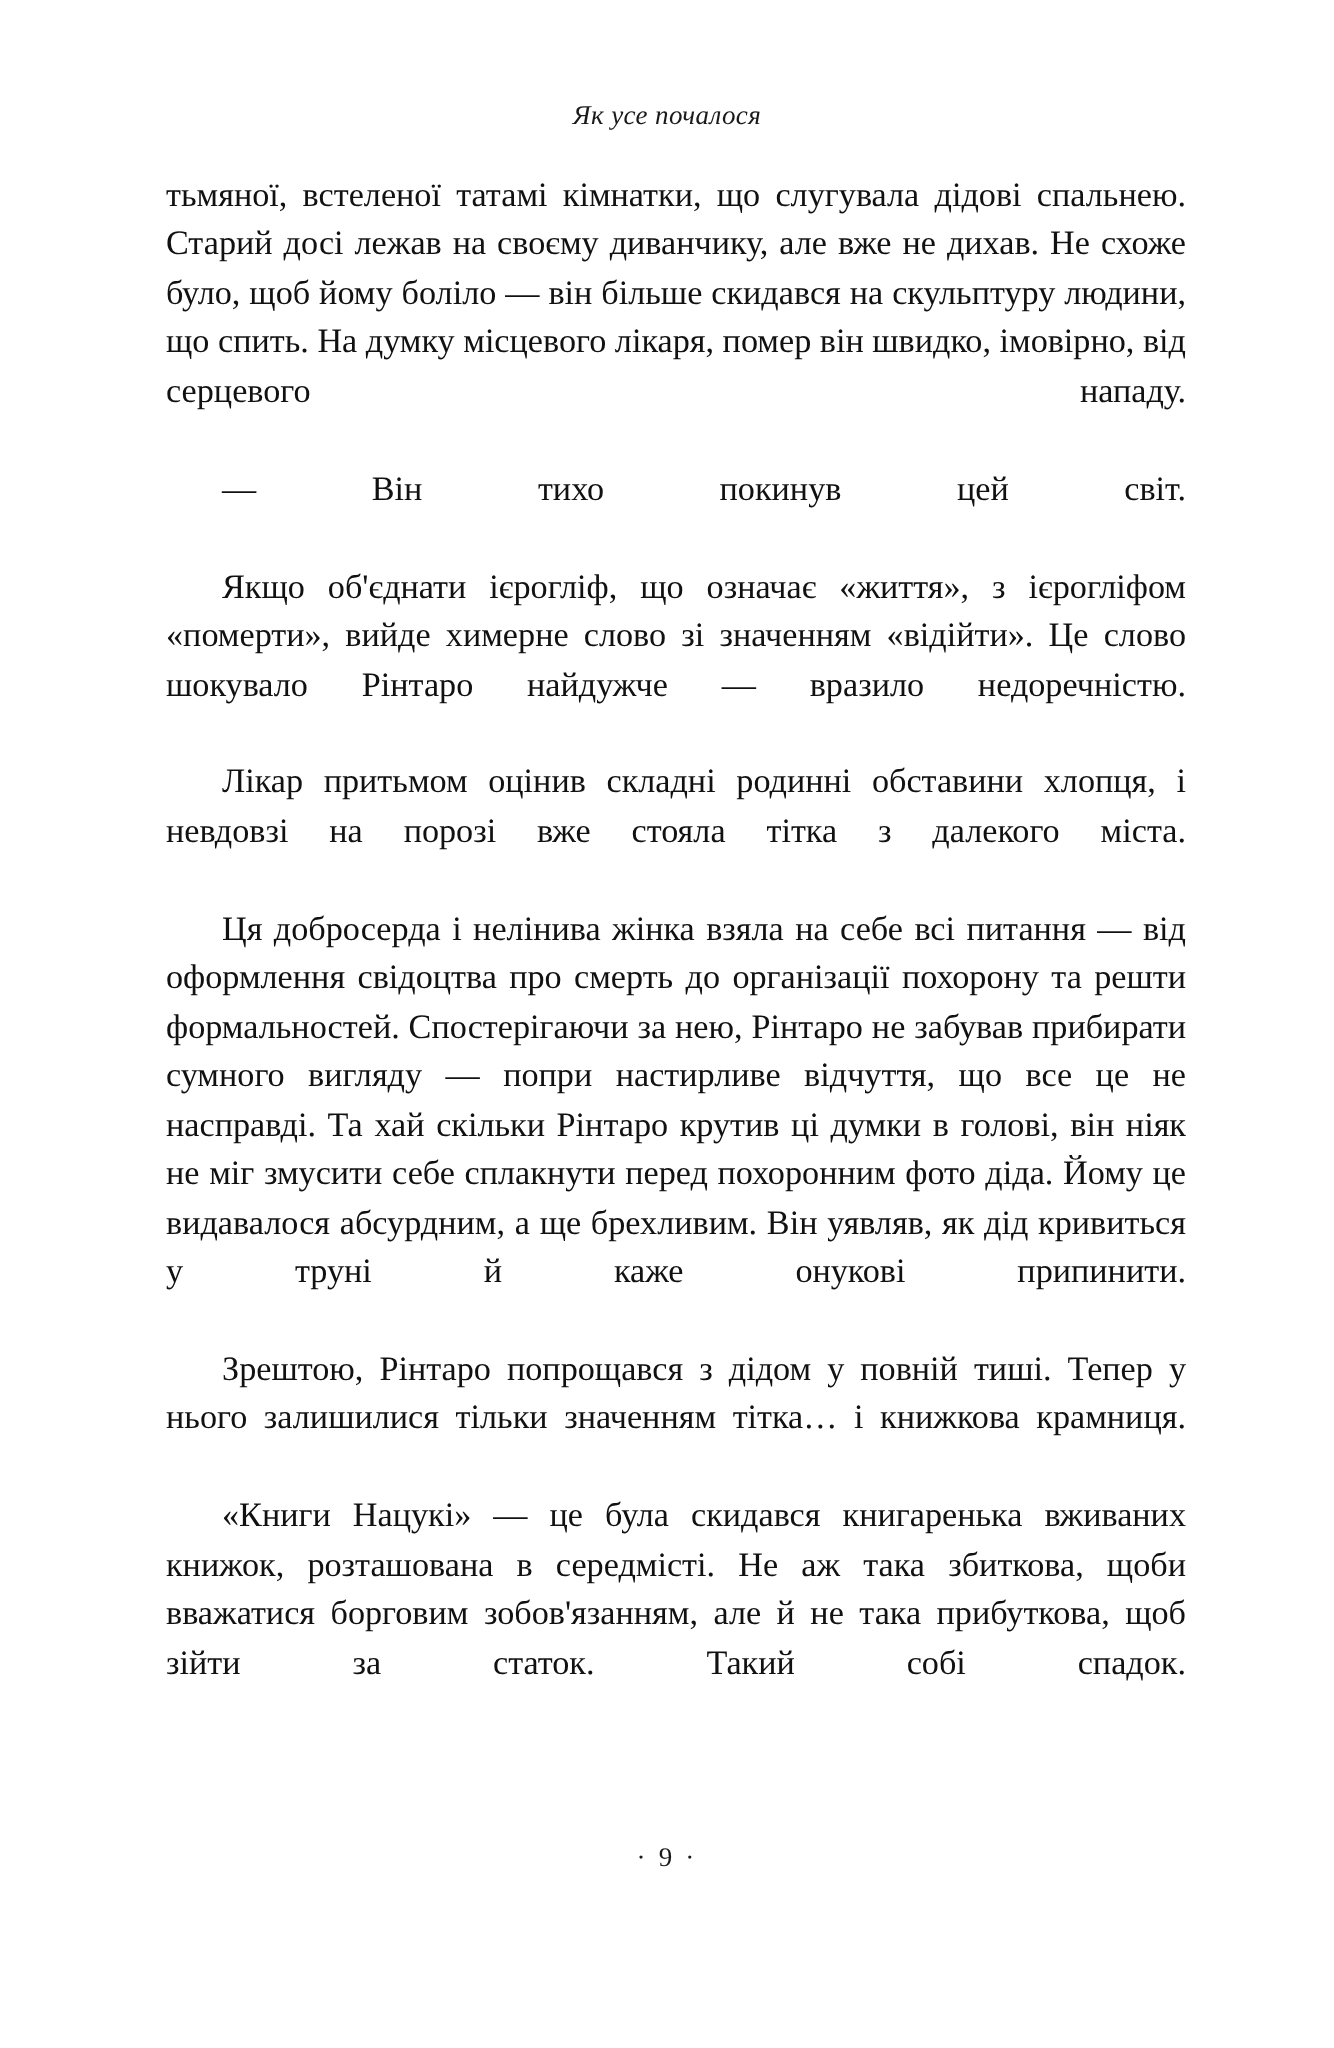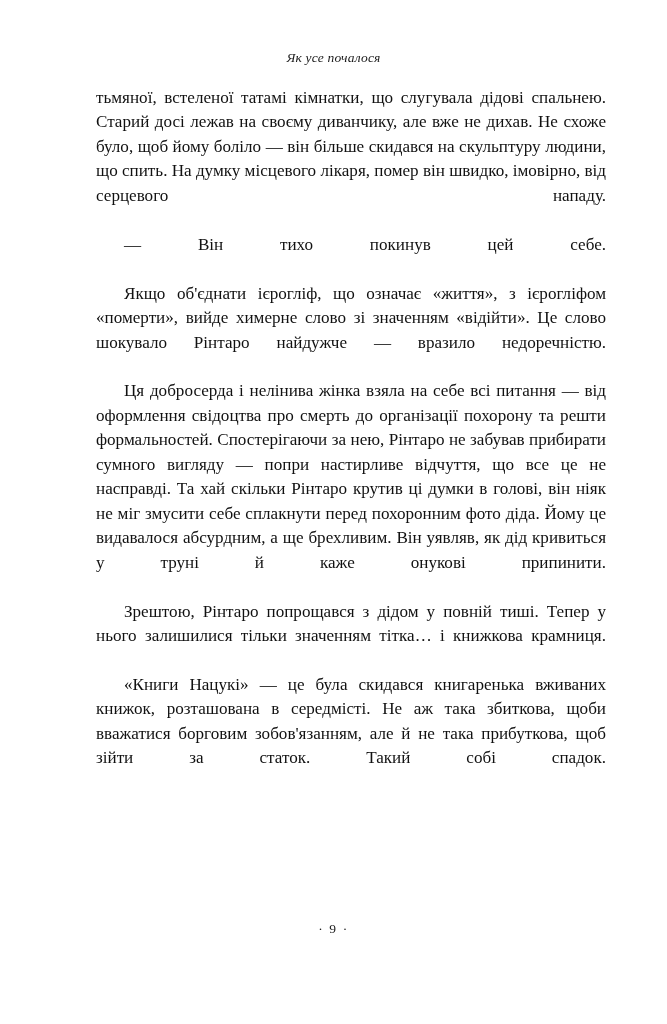--- a/index.html
+++ b/index.html
@@ -35,21 +35,21 @@
     font-size: 13.5px;
     letter-spacing: 0.2px;
     color: #1a1a1a;
     line-height: 1.2;
   }
 
   
   .text-block {
     position: absolute;
     top: 86px;
-    left: 96px;
+    left: 83px;
     width: 510px;
   }
 
   p.para {
     margin: 0;
     font-size: 17.1px;
     line-height: 24.45px;
     text-align: justify;
     text-justify: inter-word;
     text-indent: 28px;
@@ -81,22 +81,23 @@
 </style>
 </head>
 <body>
 
 <div class="page">
 
   <div class="running-head">Як усе почалося</div>
 
   <div class="text-block">
     <p class="para no-indent">тьмяної, встеленої татамі кімнатки, що слугувала дідові спальнею. Старий досі лежав на своєму диванчику, але вже не дихав. Не схоже було, щоб йому боліло — він біль­ше скидався на скульптуру людини, що спить. На думку місцевого лікаря, помер він швидко, імовірно, від серце­вого нападу.</p>
-    <p class="para">— Він тихо покинув цей себе.</p>
+    <p class="para">— Він тихо покинув цей світ.</p>
     <p class="para">Якщо об'єднати ієрогліф, що означає «життя», з ієро­гліфом «померти», вийде химерне слово зі значенням «ві­дійти». Це слово шокувало Рінтаро найдужче — вразило недоречністю.</p>
+    <p class="para">Лікар притьмом оцінив складні родинні обставини хлопця, і невдовзі на порозі вже стояла тітка з далекого міста.</p>
     <p class="para">Ця добросерда і нелінива жінка взяла на себе всі пи­тання — від оформлення свідоцтва про смерть до органі­зації похорону та решти формальностей. Спостерігаючи за нею, Рінтаро не забував прибирати сумного вигля­ду — попри настирливе відчуття, що все це не насправ­ді. Та хай скільки Рінтаро крутив ці думки в голові, він ніяк не міг змусити себе сплакнути перед похоронним фо­то діда. Йому це видавалося абсурдним, а ще брехливим. Він уявляв, як дід кривиться у труні й каже онукові при­пинити.</p>
     <p class="para">Зрештою, Рінтаро попрощався з дідом у повній тиші. Те­пер у нього залишилися тільки значенням тітка… і книж­кова крамниця.</p>
     <p class="para">«Книги Нацукі» — це була скидався книгаренька вжи­ваних книжок, розташована в середмісті. Не аж така збит­кова, щоби вважатися борговим зобов'язанням, але й не така прибуткова, щоб зійти за статок. Такий собі спадок.</p>
   </div>
 
   <div class="folio">· 9 ·</div>
 
 </div>
 
 </body></html>

